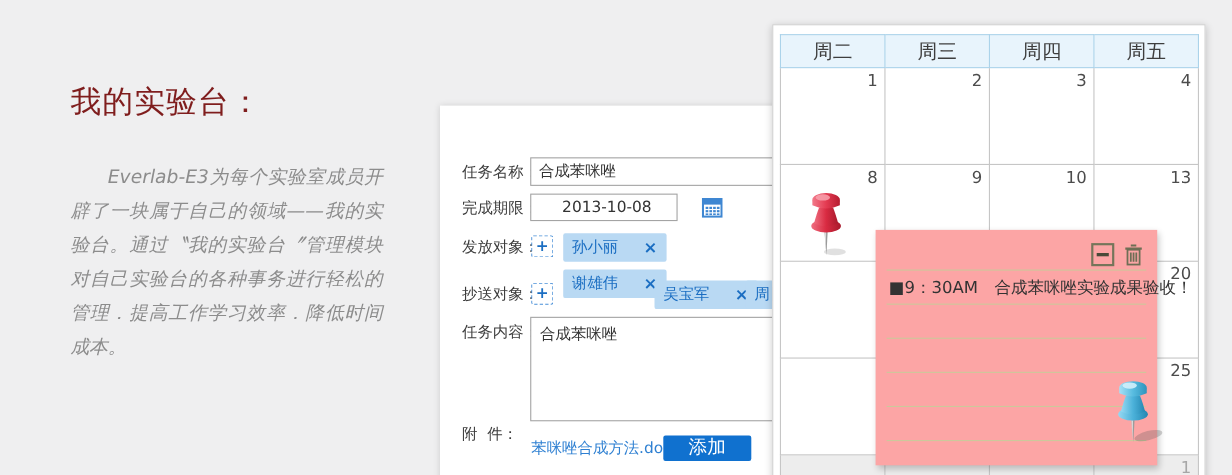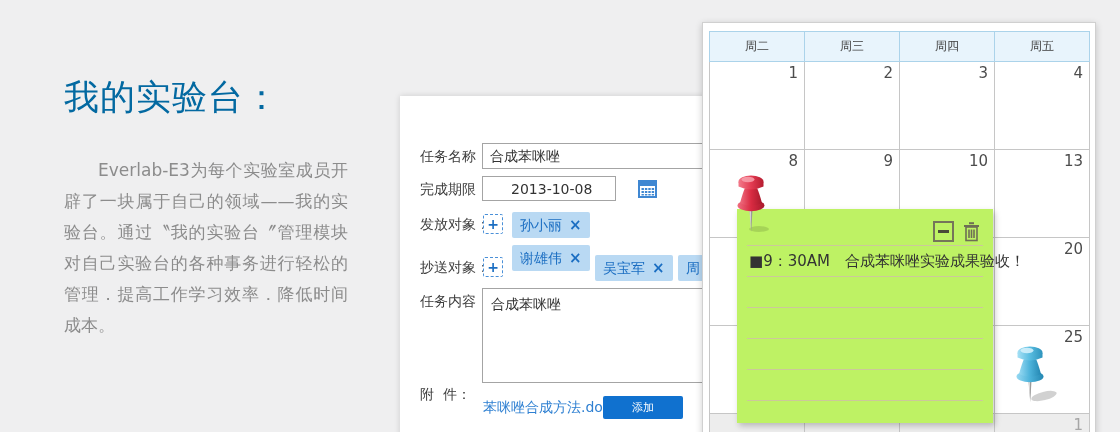--- a/index.html
+++ b/index.html
@@ -5,24 +5,24 @@
   * { margin:0; padding:0; box-sizing:border-box; }
   html,body { width:1120px; height:432px; }
   body {
     position:relative; overflow:hidden;
     background:#efeff0;
     font-family:"DejaVu Sans","Liberation Sans",sans-serif;
   }
 
   
   .intro { position:absolute; left:64px; top:74px; width:284px; }
-  .intro-title { font-size:35px; color:#0369a1; letter-spacing:1px; }
+  .intro-title { font-size:28px; color:#7f1d1d; letter-spacing:1px; }
   .intro-para  {
     margin-top:34px; font-size:17px; line-height:31px; color:#8c8c8c;
-    text-align:justify; text-indent:2em;
+    text-align:justify; text-indent:2em;font-style:italic;
   }
 
   
   .dialog {
     position:absolute; left:400px; top:96px; width:311px; height:360px;
     background:#ffffff; box-shadow:0 0 6px rgba(0,0,0,.15); z-index:1;
   }
   .dialog-header {
     position:absolute; left:4px; top:5px; right:4px; height:28px;
     background:#4a90d8; color:#ffffff; font-size:14px; line-height:28px;
@@ -39,63 +39,63 @@
   .date-icon { position:absolute; left:238px; top:83px; width:19px; height:19px; }
   .plus-btn {
     position:absolute; left:83px; width:20px; height:20px;
     border:1px dashed #4a90d8; border-radius:2px;
     color:#1b6ec2; font-size:14px; font-weight:bold; line-height:18px; text-align:center;
     background:#fff; cursor:pointer;
   }
   .chip {
     position:absolute; height:26px; padding:0 8px;
     background:#b9d9f3; color:#1b6ec2; font-size:14px; line-height:26px;
-    display:flex; gap:7px; border-radius:2px; white-space:nowrap;
+    display:flex; gap:23px; border-radius:2px; white-space:nowrap;
   }
   .chip-x { font-weight:bold; font-size:15px; cursor:pointer; }
   .textarea {
     position:absolute; left:82px; top:192px; width:228px; height:95px;
     background:#fff; border:1px solid #a4a4a4; font-size:14px; color:#333;
     padding:6px 8px; line-height:19px;
   }
   .attach-link {
     position:absolute; left:83px; top:303px; font-size:14px; color:#2f80d2;
     cursor:pointer; font-family:"DejaVu Sans","Liberation Sans",sans-serif;
   }
   .add-file-btn {
     position:absolute; left:203px; top:300px; width:80px; height:23px;
-    background:#1071cf; color:#fff; font-size:11px; line-height:23px;
+    background:#1071cf; color:#fff; font-size:17px; line-height:23px;
     text-align:center; border-radius:2px; cursor:pointer;
   }
 
   
   .calendar {
     position:absolute; left:702px; top:22px; width:394px; height:420px;
     background:#ffffff; border:1px solid #d0d0d0;
     box-shadow:0 2px 7px rgba(0,0,0,.2); z-index:2; overflow:hidden;
   }
   .cal-table {
     position:absolute; left:6px; top:8px; width:381px;
     border-collapse:collapse; table-layout:fixed;
   }
   .cal-table th {
     height:30px; background:#e8f4fc; border:1px solid #abd3ea;
-    font-size:12px; font-weight:normal; color:#3e3e3e; text-align:center;
+    font-size:18px; font-weight:normal; color:#3e3e3e; text-align:center;
   }
   .cal-table td {
     height:88px; border:1px solid #c6c6c6; background:#fff;
     vertical-align:top; text-align:right; font-size:15px; color:#4c4c4c;
     padding:2px 6px;
   }
   .cal-table tr.next-month td { background:#ededed; color:#a6a6a6; height:30px; }
 
   
   .note {
-    position:absolute; left:737px; top:209px; width:256px; height:214px;
-    background:#bef264; box-shadow:2px 3px 6px rgba(0,0,0,.22); z-index:3;
+    position:absolute; left:796px; top:209px; width:256px; height:214px;
+    background:#fca5a5; box-shadow:2px 3px 6px rgba(0,0,0,.22); z-index:3;
   }
   .note-line { position:absolute; left:10px; right:10px; height:1px; background:#ccc89b; }
   .note-text { position:absolute; left:12px; top:43px; font-size:15px; color:#333333; white-space:pre; }
   .note-min-btn {
     position:absolute; left:196px; top:12px; width:21px; height:21px;
     border:2px solid #75755a; cursor:pointer;
   }
   .note-min-btn::after {
     content:""; position:absolute; left:3px; top:7px; width:11px; height:3px; background:#4a4a38;
   }

